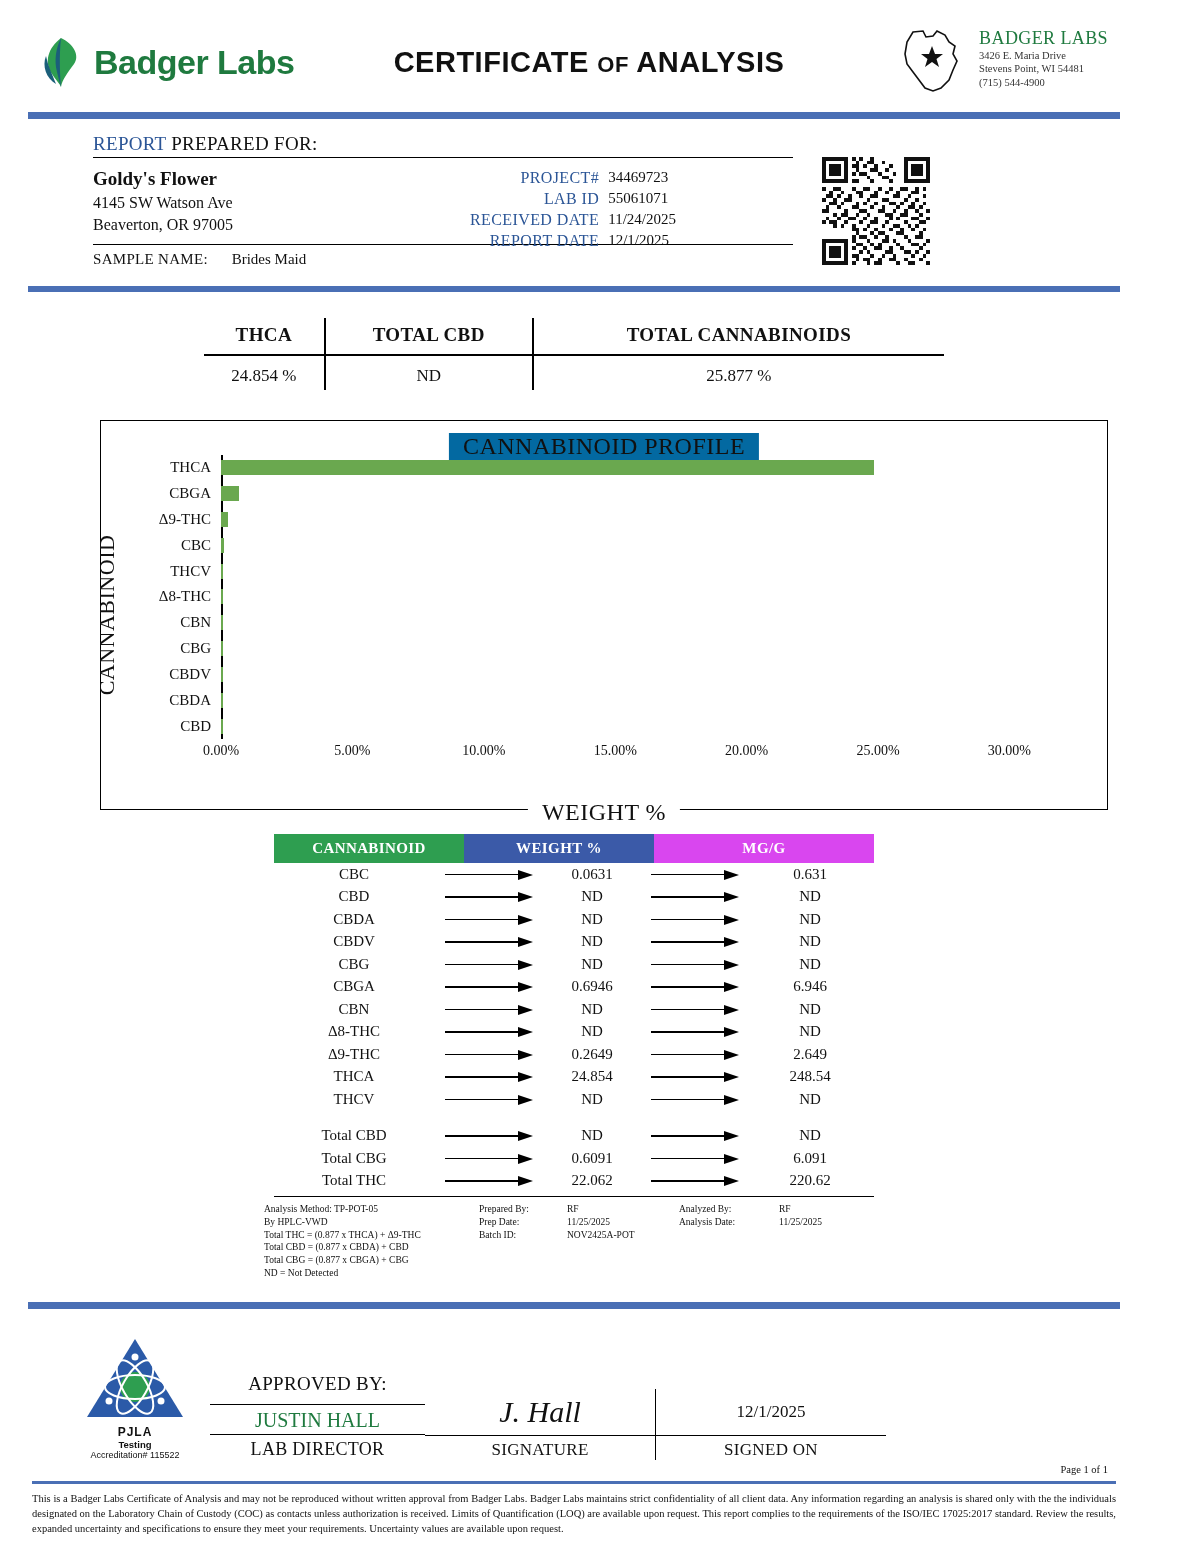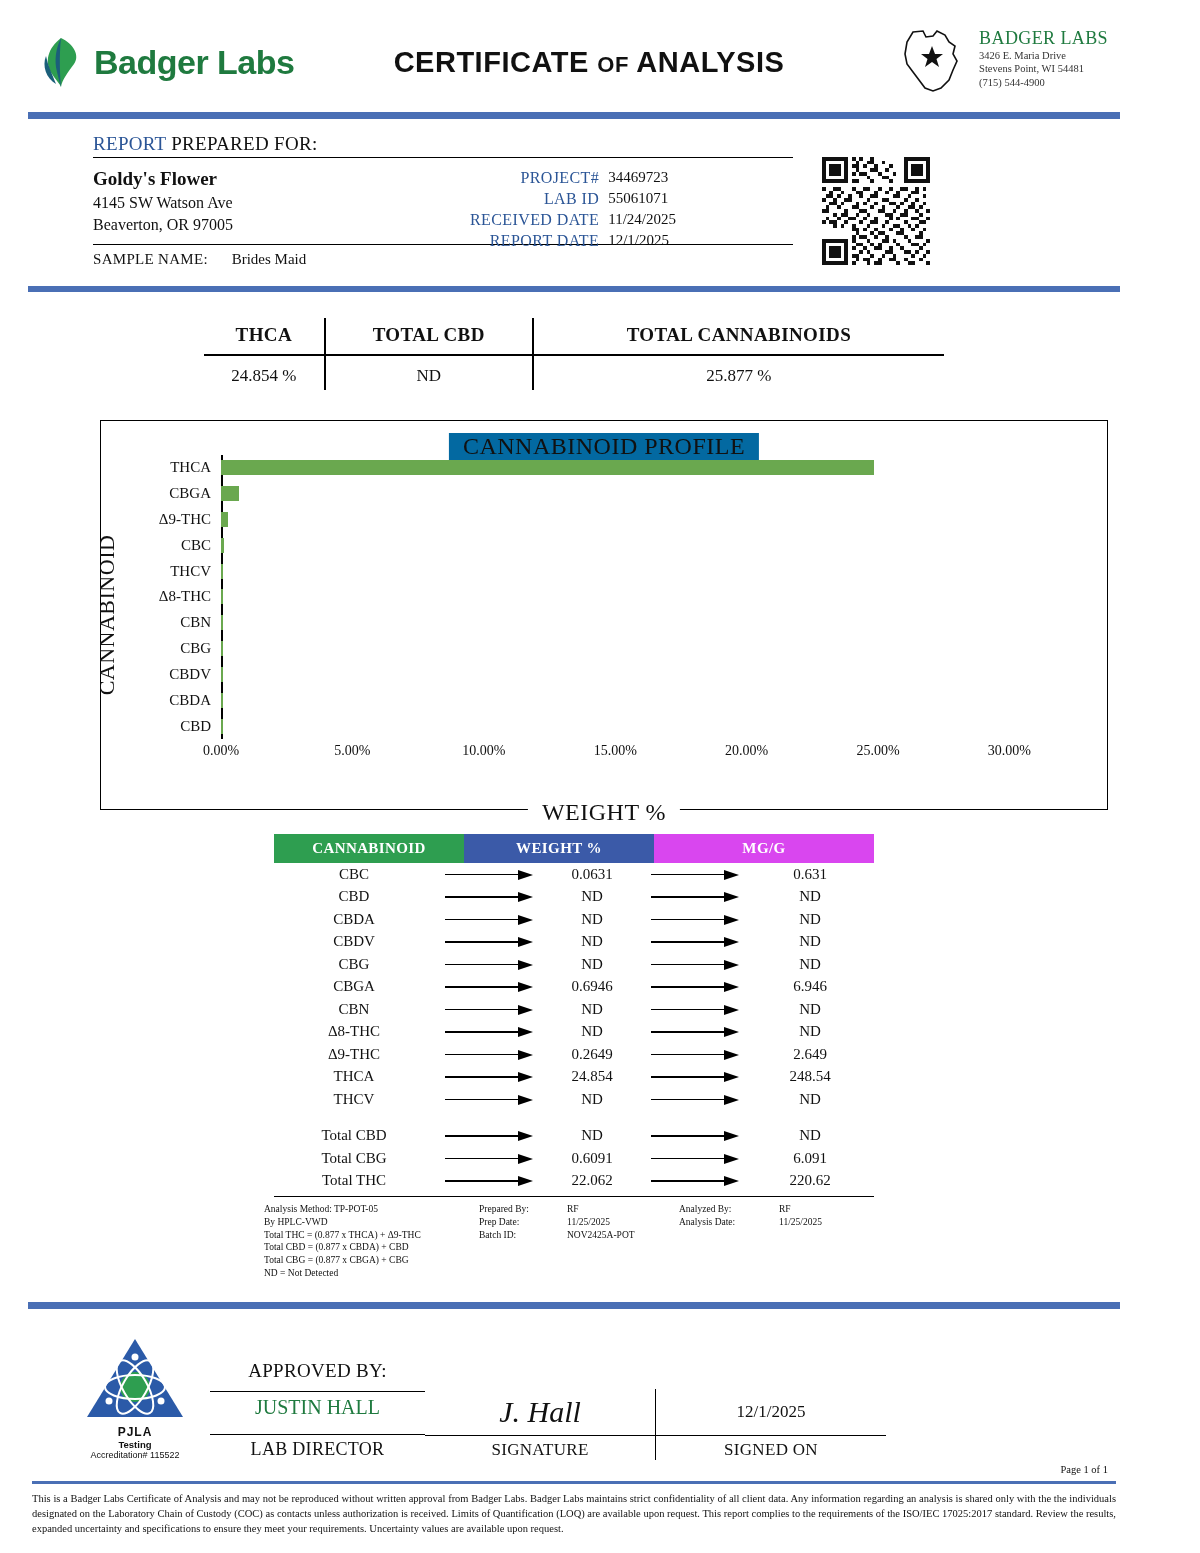--- a/index.html
+++ b/index.html
@@ -133,21 +133,21 @@
 
   
   .sig-sec { margin-top:26px; padding:0 60px; display:flex; align-items:flex-end; }
   .pjla { width:150px; text-align:center; }
   .pjla-mark { width:104px; height:86px; margin:0 auto; }
   .pjla .t1 { font-family:"Liberation Sans", sans-serif; font-weight:bold; font-size:12px; letter-spacing:1px; }
   .pjla .t2 { font-family:"Liberation Sans", sans-serif; font-weight:bold; font-size:9.5px; }
   .pjla .t3 { font-family:"Liberation Sans", sans-serif; font-size:9px; }
   .approve { width:215px; text-align:center; }
   .approve .ap1 { font-size:19px; border-bottom:1px solid #000; padding-bottom:9px; letter-spacing:0.3px; }
-  .approve .ap2 { font-size:20px; color:#1f7a3f; padding:4px 0 15px 0; border-bottom:1.5px solid #000; }
+  .approve .ap2 { font-size:20px; color:#1f7a3f; padding:4px 0 2px 0; border-bottom:1.5px solid #000; }
   .approve .ap3 { font-size:18px; padding-top:4px; letter-spacing:0.3px; }
   .sigcell { width:230px; text-align:center; position:relative; }
   .sig-script { font-family:"Liberation Serif", serif; font-style:italic; font-size:30px; height:46px; line-height:46px; }
   .sig-under { border-bottom:1.5px solid #000; }
   .sigcell .cap { font-size:17px; padding-top:4px; letter-spacing:0.3px; }
   .signed { width:230px; text-align:center; border-left:1.5px solid #000; }
   .signed .date { font-size:17px; height:46px; line-height:46px; }
   .signed .cap { font-size:17px; padding-top:4px; letter-spacing:0.3px; border-top:1.5px solid #000;}
 
   .page-num { text-align:right; padding:4px 40px 0 0; font-size:10.5px; }

